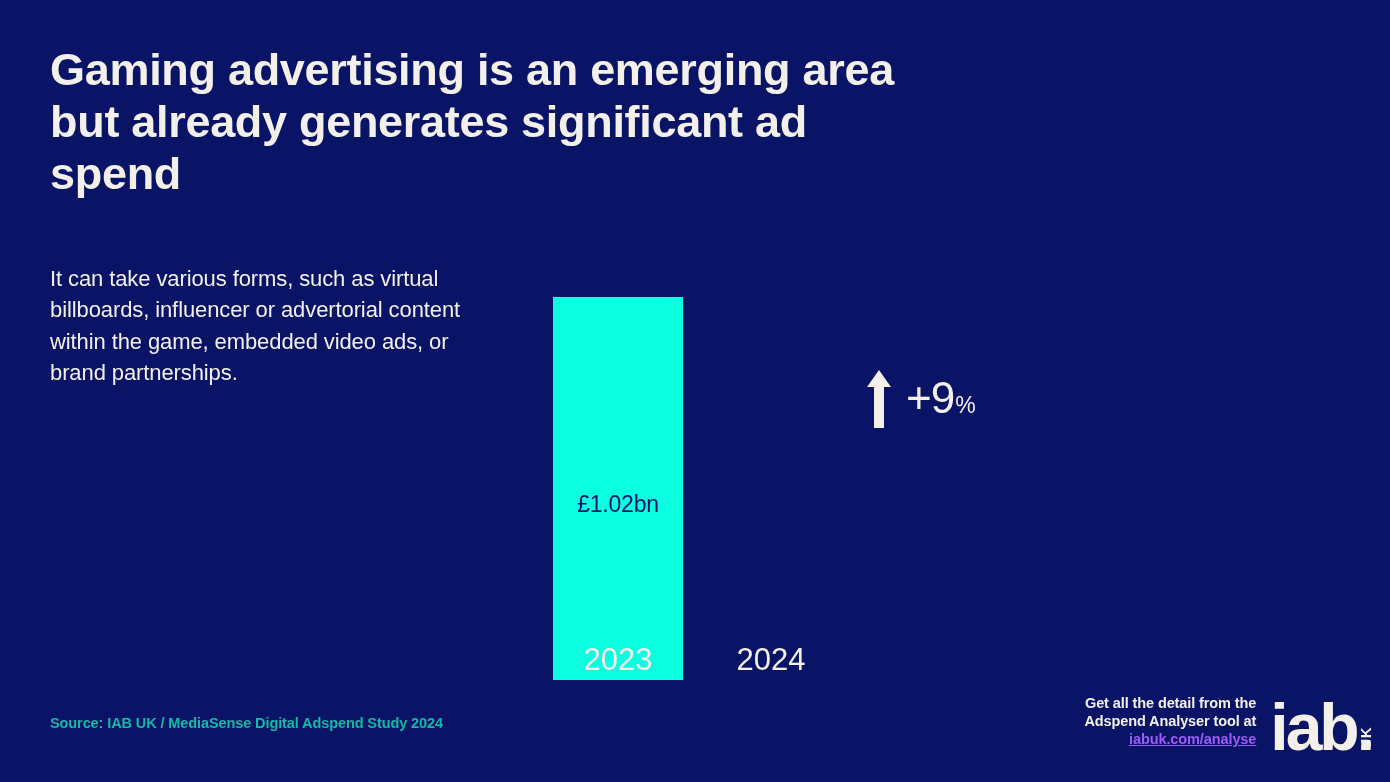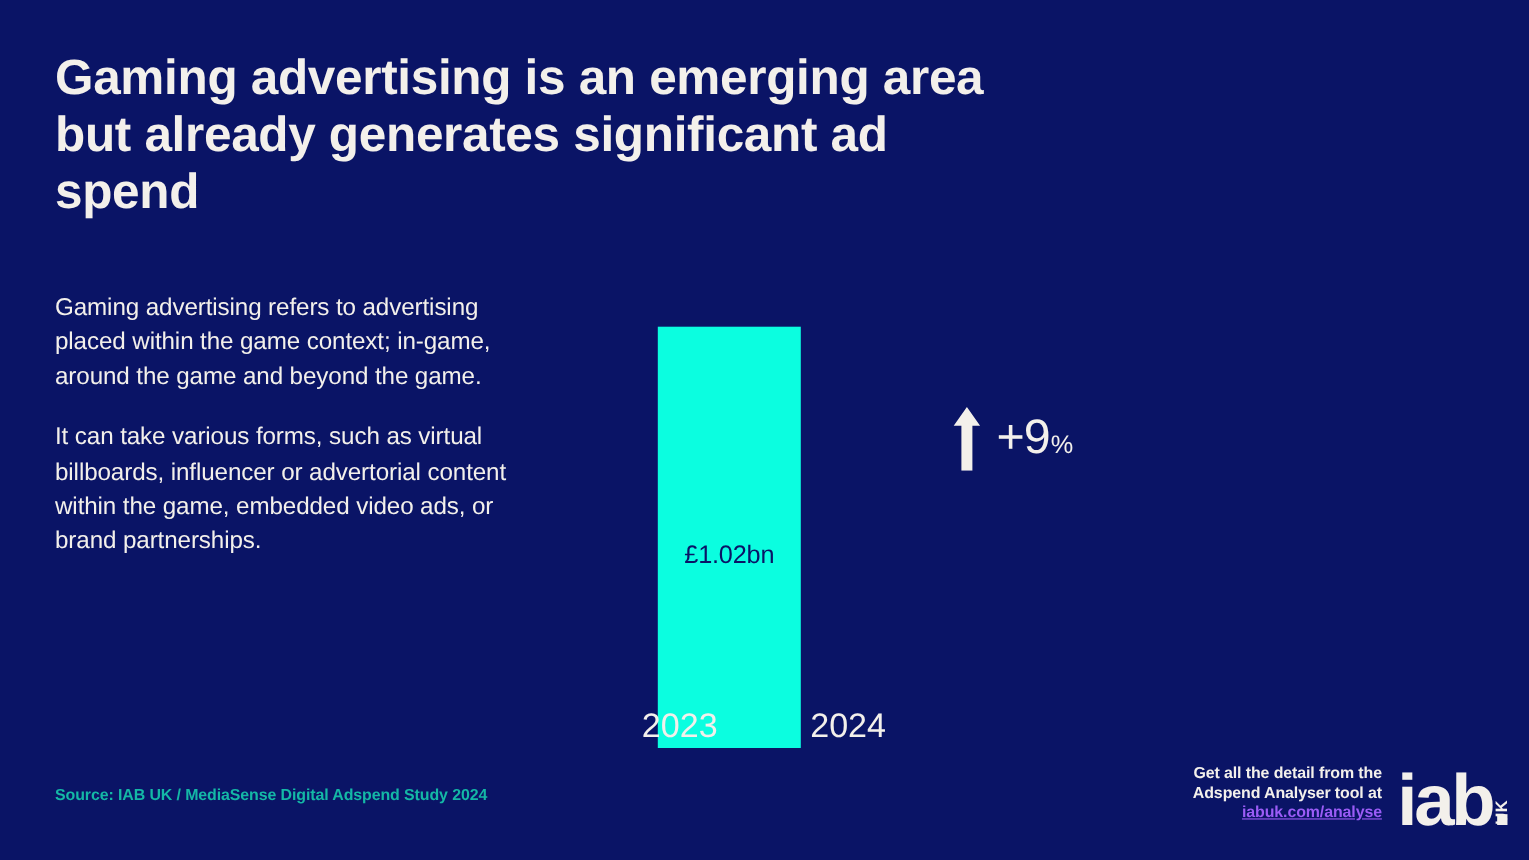--- a/index.html
+++ b/index.html
@@ -56,21 +56,21 @@
     left: 553px;
     top: 170px;
     width: 460px;
     height: 510px;
   }
   .bar {
     position: absolute;
     bottom: 0;
     width: 130px;
   }
-  .bar-2023 { left: 0px; margin-left: 45px; }
+  .bar-2023 { left: 0px; }
   .bar-2024 { left: 153px; }
   .bar-fill {
     width: 100%;
     position: relative;
   }
   .bar-value {
     position: absolute;
     left: 0;
     right: 0;
     text-align: center;
@@ -193,21 +193,20 @@
 <body>
 
 <div class="slide">
 
   <div class="title">
     <span class="tline">Gaming advertising is an emerging area</span>
     <span class="tline">but already generates significant ad spend</span>
   </div>
 
   <div class="body-copy">
-    <p class="para">Gaming advertising refers to advertising placed within the game context; in-game, around the game and beyond the game.</p>
     <p class="para">It can take various forms, such as virtual billboards, influencer or advertorial content within the game, embedded video ads, or brand partnerships.</p>
   </div>
 
   <div class="chart">
 
     <div class="bar bar-2023">
       <div class="bar-fill" id="fill-0" style="background: rgb(11, 254, 224); height: 383px;">
         <div class="bar-value" id="val-0" style="top: 194px;">£1.02bn</div>
       </div>
     </div>

